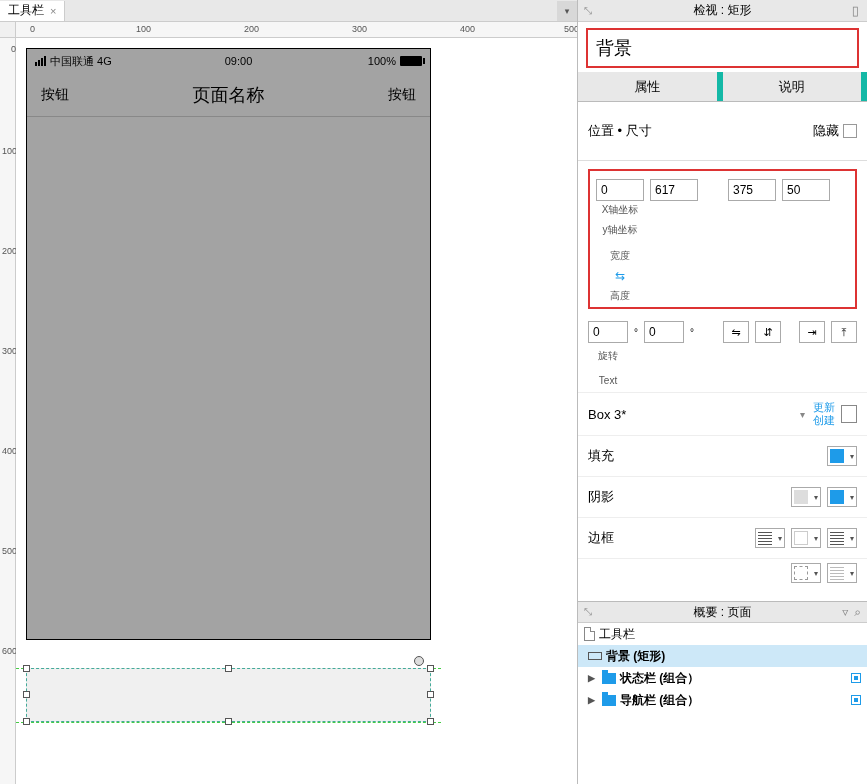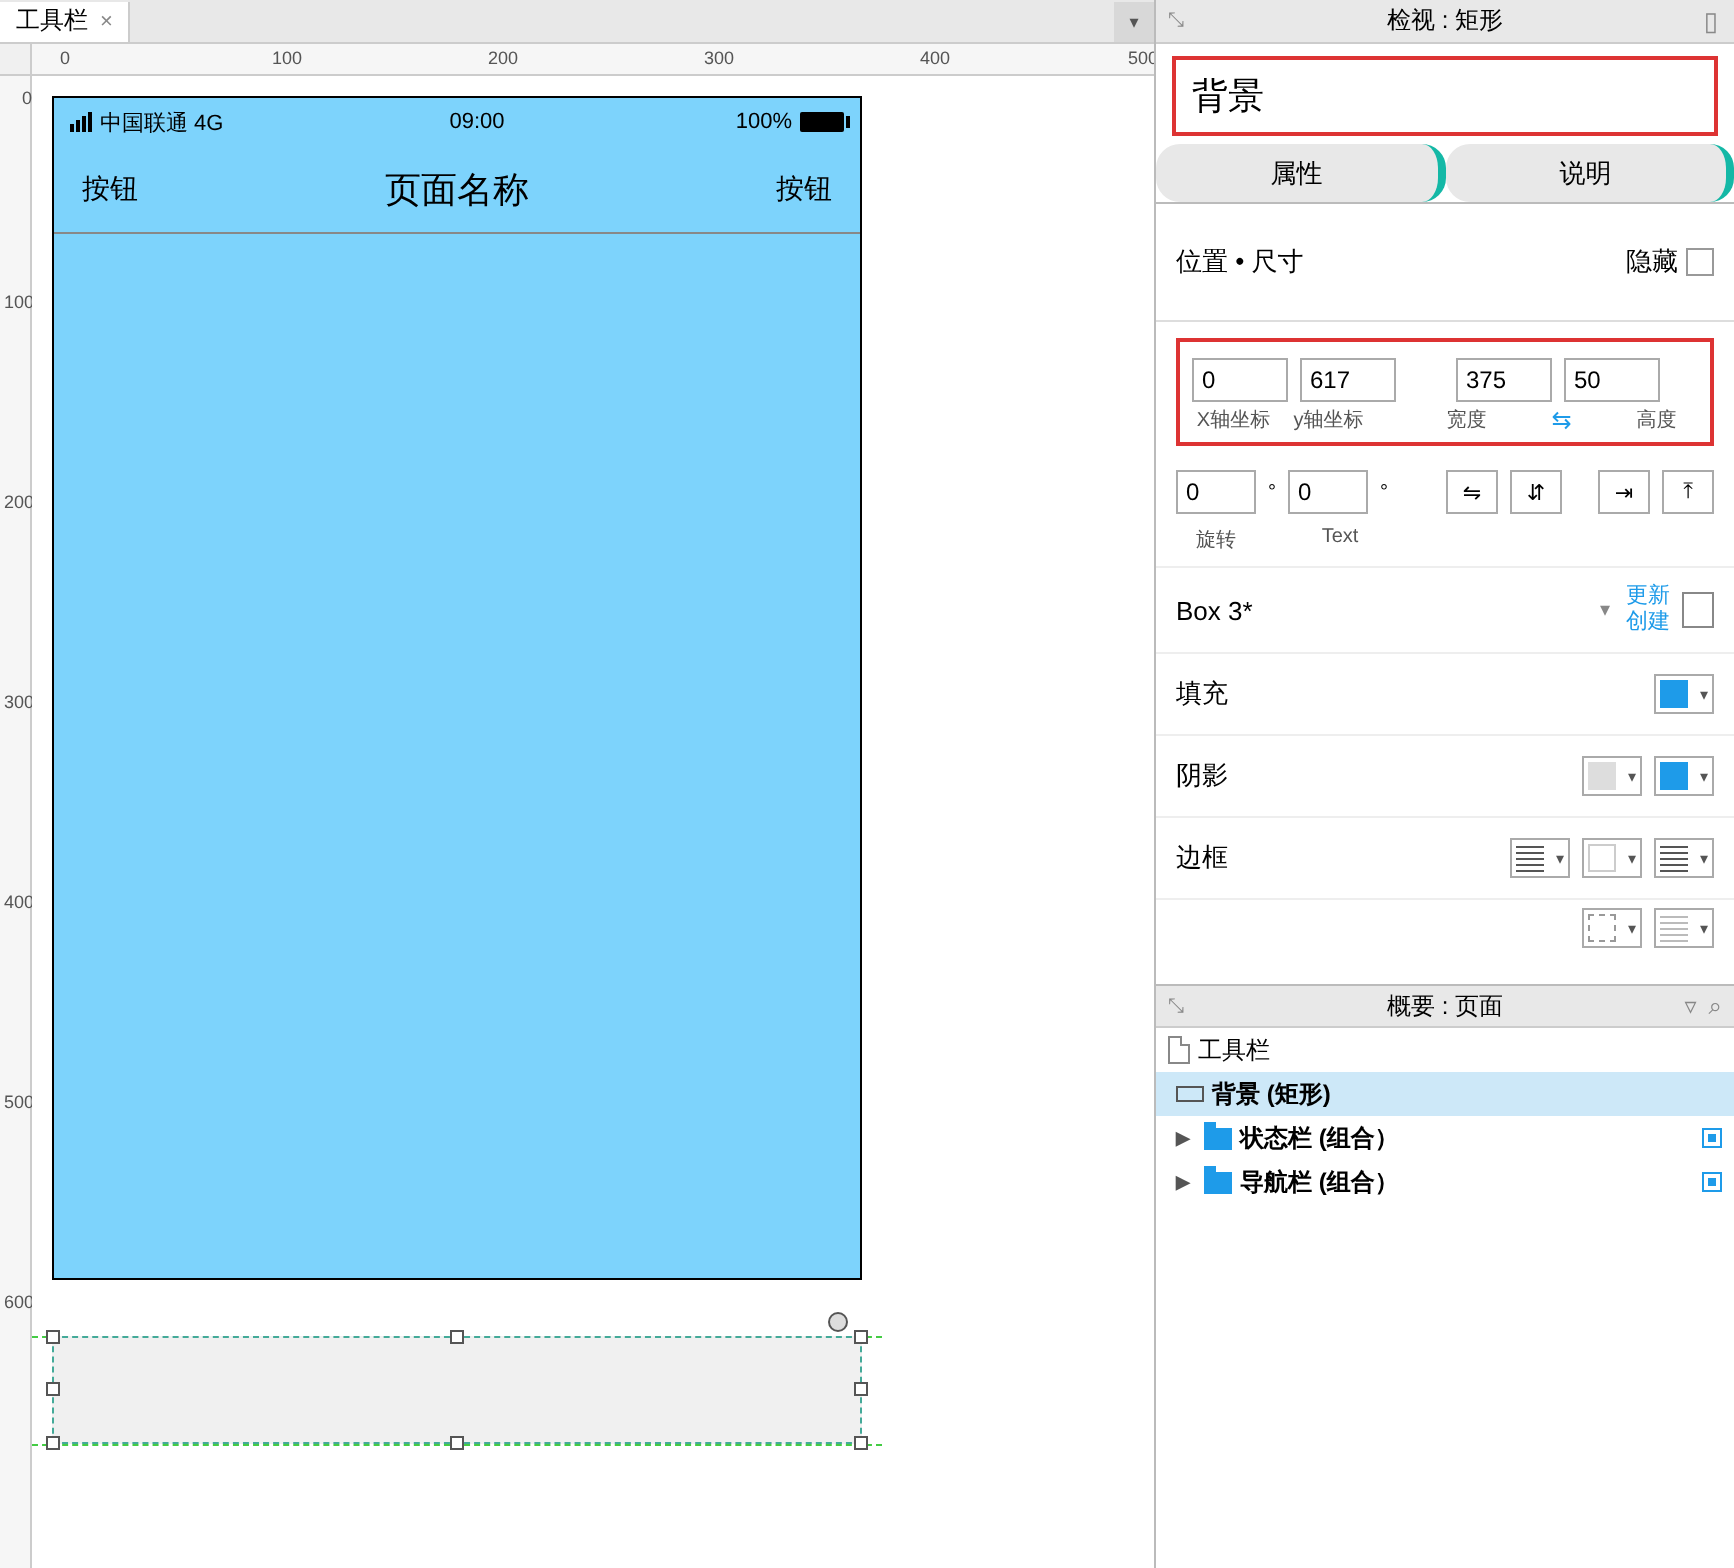--- a/index.html
+++ b/index.html
@@ -13,21 +13,21 @@
 
 
 .ruler-h { position: absolute; left: 16px; top: 22px; width: 561px; height: 16px; background: #f6f6f6; border-bottom: 1px solid #ccc; font-size: 9px; color: #555; }
 .ruler-h span { position: absolute; top: 2px; }
 .ruler-v { position: absolute; left: 0; top: 38px; width: 16px; height: 746px; background: #f6f6f6; border-right: 1px solid #ccc; font-size: 9px; color: #555; }
 .ruler-v span { position: absolute; left: 2px; writing-mode: horizontal-tb; width: 14px; text-align: right; }
 .ruler-corner { position: absolute; left:0; top:22px; width:16px; height:16px; background:#f0f0f0; border-right:1px solid #ccc; border-bottom:1px solid #ccc; }
 
 
 .canvas { position: absolute; left: 16px; top: 38px; width: 561px; height: 746px; background: #fff; overflow: hidden; }
-.phone-frame { position: absolute; left: 10px; top: 10px; width: 405px; height: 592px; border: 1px solid #000; background: #7dd3fc; }
+.phone-frame { position: absolute; left: 10px; top: 10px; width: 405px; height: 592px; border: 1px solid #000; background: #a3a3a3; }
 .status-bar { height: 24px; display: flex; align-items: center; padding: 0 8px; font-size: 11px; gap: 4px; }
 .signal { display: inline-flex; align-items: flex-end; gap: 1px; }
 .signal i { width: 2px; background: #000; display: inline-block; }
 .signal i:nth-child(1){height:4px}.signal i:nth-child(2){height:6px}.signal i:nth-child(3){height:8px}.signal i:nth-child(4){height:10px}
 .status-time { position: absolute; left: 50%; transform: translateX(-50%); padding-left: 20px; }
 .status-right { margin-left: auto; display: flex; align-items: center; gap: 4px; }
 .battery { width: 22px; height: 10px; background: #000; border-radius: 1px; position: relative; }
 .battery:after { content: ""; position: absolute; right: -3px; top: 2px; width: 2px; height: 6px; background: #000; }
 .nav-bar { height: 44px; border-bottom: 1px solid #888; display: flex; align-items: center; justify-content: space-between; padding: 0 14px; }
 .nav-title { font-size: 18px; font-weight: 400; }
@@ -44,33 +44,33 @@
 
 
 .panel-right { position: absolute; left: 577px; top: 0; width: 290px; height: 784px; border-left: 1px solid #bbb; background: #fff; display: flex; flex-direction: column; }
 .insp-header { height: 22px; background: #e8e8e8; display: flex; align-items: center; justify-content: center; font-size: 12px; border-bottom: 1px solid #ccc; position: relative; }
 .insp-header .collapse-icon { position:absolute; left:6px; color:#888; font-size:10px; }
 .insp-header .page-icon { position:absolute; right:8px; font-size:13px; color:#888; }
 
 .name-box { margin: 6px 8px 4px 8px; border: 2px solid #d33; padding: 6px 8px; font-size: 18px; }
 
 .tabs-row { display: flex; height: 30px; border-bottom: 1px solid #bbb; }
-.tabs-row .ptab { flex:1; display:flex; align-items:center; justify-content:center; font-size:13px; background:#e8e8e8; border-right:4px solid #14b8a6; cursor:pointer;border-radius:12px; }
+.tabs-row .ptab { flex:1; display:flex; align-items:center; justify-content:center; font-size:13px; background:#e8e8e8; border-right:6px solid #14b8a6; cursor:pointer; }
 .tabs-row .ptab.active { background:#1e9be9; color:#fff; }
 
 .section { padding: 20px 10px; border-bottom: 1px solid #ddd; font-size: 12px; }
 .section-header { display:flex; align-items:center; justify-content:space-between; font-size:13px; }
 .hide-toggle { display:flex; align-items:center; gap:4px; }
 .hide-toggle .cb { width:14px; height:14px; border:1px solid #999; background:#fff; }
 
 .dims-box { margin: 8px 10px 6px 10px; border: 2px solid #d33; padding: 8px 6px 4px 6px; }
 .dims-row { display:flex; gap:6px; align-items:center; }
 .dims-row input { width: 48px; height: 22px; border:1px solid #aaa; font-size:12px; padding:0 4px; }
 .dims-row .gap { width: 18px; }
-.dims-labels { display:flex; gap:6px; font-size:10px; color:#555; margin-top:2px; }
+.dims-labels { display:flex; gap:6px; font-size:10px; color:#555; margin-top:2px;flex-direction:column; }
 .dims-labels span { width:48px; text-align:center; }
 .dims-labels .gap { width:18px; }
 .link-icon { color:#1e9be9; font-size:12px; width:18px; text-align:center; }
 
 .rot-row { display:flex; gap:6px; align-items:center; margin:6px 10px; font-size:12px; }
 .rot-row input { width:40px; height:22px; border:1px solid #aaa; padding:0 4px; font-size:12px; }
 .deg { font-size:10px; }
 .icon-btn { width:26px; height:22px; border:1px solid #aaa; display:inline-flex; align-items:center; justify-content:center; font-size:11px; background:#fff; cursor:pointer; }
 
 .style-row { padding: 8px 10px; border-top:1px solid #eee; display:flex; align-items:center; font-size:13px; }

